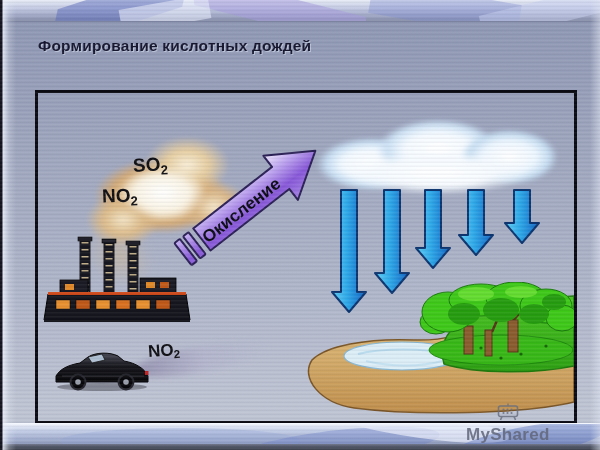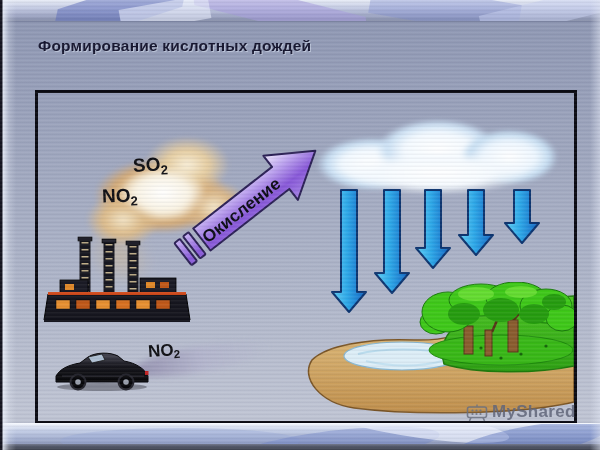--- a/index.html
+++ b/index.html
@@ -89,21 +89,21 @@
     background:radial-gradient(closest-side,#ffffff 0%,#f2f9ff 55%,#c9e0f4 80%,rgba(185,212,240,0) 100%); }
   .raincloud .r2 { left:66px;  top:4px;  width:124px; height:62px;
     background:radial-gradient(closest-side,#ffffff 0%,#f4faff 55%,#cde2f5 82%,rgba(185,212,240,0) 100%); }
   .raincloud .r3 { left:150px; top:14px; width:98px;  height:56px;
     background:radial-gradient(closest-side,#ffffff 0%,#eef7ff 55%,#c6def2 82%,rgba(185,212,240,0) 100%); }
   .raincloud .r4 { left:34px;  top:36px; width:186px; height:44px;
     background:radial-gradient(closest-side,#ffffff 0%,#f6fbff 60%,rgba(198,222,242,0) 100%); }
   
   .watermark {
     position:absolute; left:466px; top:402px; z-index:45;
-    display:flex; align-items:center; gap:4px; opacity:.85;
+    display:flex; align-items:center; gap:4px; opacity:.85;flex-direction:column;
   }
   .watermark-label { font-size:17px; font-weight:600; color:#61667a; letter-spacing:.3px; }
 </style>
 </head>
 <body>
 
 <div class="slide">
 
   <div class="top-band">
     <div class="decor-shape" style="left:50px;top:-10px;width:140px;height:36px;background:rgba(90,105,185,.5);transform:rotate(-18deg) skewX(-30deg);"></div>

